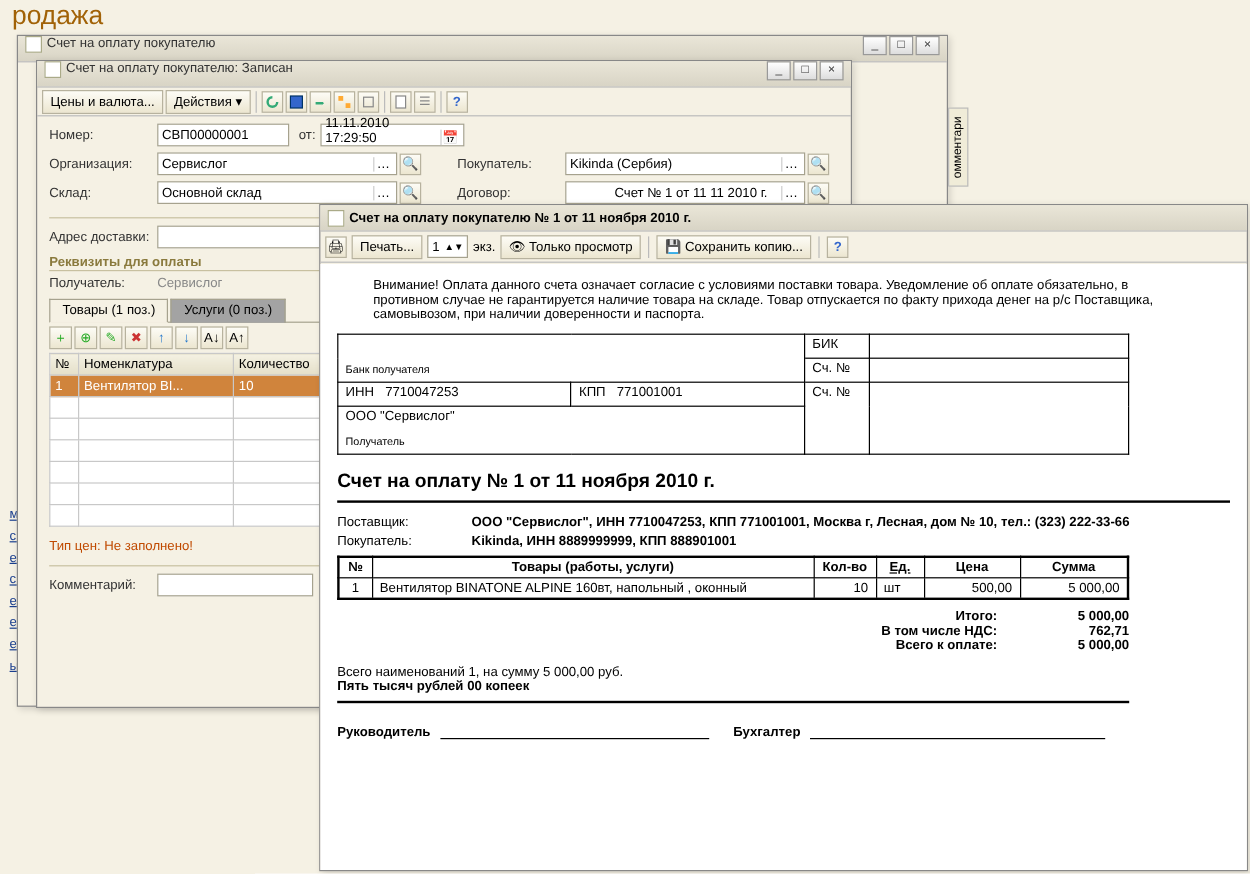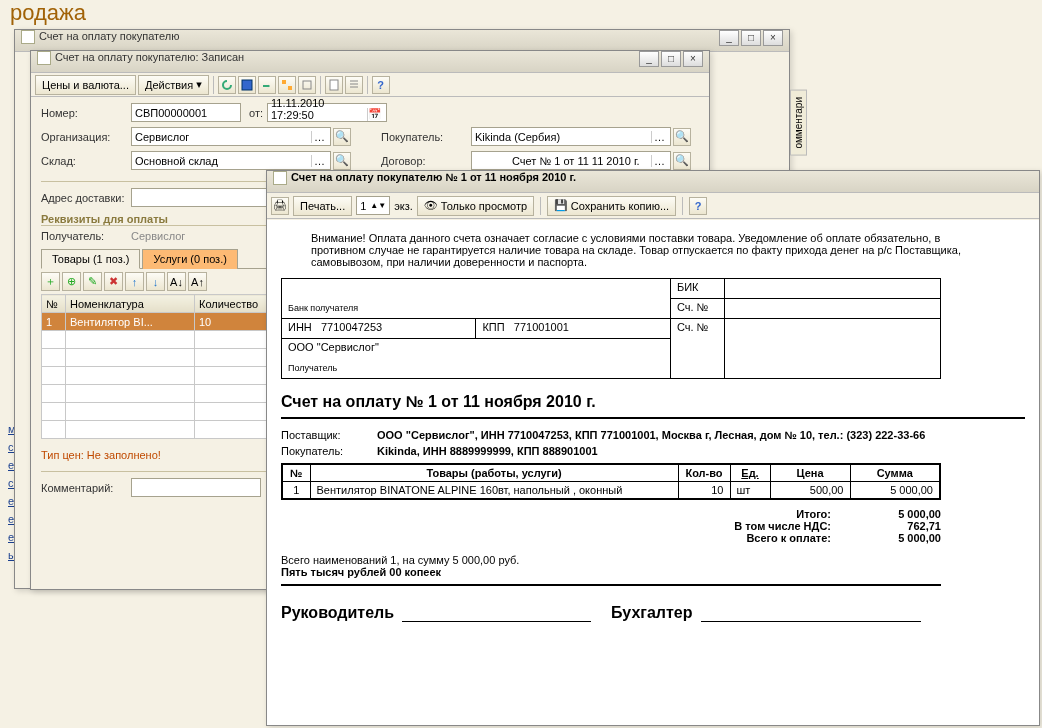--- a/index.html
+++ b/index.html
@@ -119,21 +119,21 @@
   }
   .tabs {
     display:flex;
     border-bottom:1px solid #a6a28e;
     margin-top:6px;
   }
   .tab {
     padding:3px 10px;
     border:1px solid #a6a28e;
     border-bottom:none;
-    background:#fdba74;
+    background:#a3a3a3;
     margin-right:2px;
     cursor:pointer;
     position:relative;
     top:1px;
   }
   .tab.active { background:#f5f1e4; border-bottom:1px solid #f5f1e4;}
   .grid-toolbar {
     display:flex; gap:2px; padding:3px 0;
   }
   .grid-toolbar .tb-icn { width:19px; height:19px; font-size:11px; }
@@ -154,21 +154,21 @@
     background: linear-gradient(#f4f1e2,#e4dfc9);
     font-weight:normal;
   }
   tr.selected td { background:#d0843c; color:#fff; }
   .price-type { color:#c04a00; margin-top:10px; }
   
   .win-print { left: 266px; top: 170px; width: 774px; height: 556px; border:1px solid #888; background:#f5f1e4;}
   .print-title {
     height:22px;
     background: linear-gradient(#eae6d8,#d8d4c5);
-    display:flex; align-items:flex-start;
+    display:flex; align-items:center;
     padding:0 6px;
     border-bottom:1px solid #bbb;
   }
   .print-toolbar {
     height:26px;
     border-bottom:1px solid #bbb;
     display:flex; align-items:center;
     padding:0 4px; gap:4px;
   }
   .doc-scroll {
@@ -193,39 +193,39 @@
     vertical-align:top;
     height:20px;
   }
   .doc-h1 {
     font-size:16px;
     font-weight:bold;
     margin:14px 0 6px 0;
   }
   .hr { border-top:2px solid #000; margin:2px 0 10px 0; }
   .party-row { display:flex; margin:4px 0; }
-  .party-lbl { width:96px; }
+  .party-lbl { width:112px; }
   .party-val { font-weight:bold; flex:1; }
   table.items {
     border-collapse:collapse; width:660px; font-size:11px;
     border:2px solid #000;
     margin-top:6px;
   }
   table.items th, table.items td {
     border:1px solid #000;
     padding:2px 6px;
   }
   table.items th { text-align:center; font-weight:bold; }
   .num-r { text-align:right; }
   .totals { width:660px; margin-top:8px; }
   .totals .trow { display:flex; justify-content:flex-end; gap:20px; font-weight:bold; font-size:11px; }
   .totals .trow .tl { width:180px; text-align:right; }
   .totals .trow .tv { width:90px; text-align:right; }
   .sum-text { margin-top:10px; width:660px; border-bottom:2px solid #000; padding-bottom:6px; font-size:11px;}
-  .sigs { width:660px; display:flex; margin-top:18px; font-weight:bold; font-size:16px;}
+  .sigs { width:660px; display:flex; margin-top:18px; font-weight:bold; font-size:11px;}
   .sig { flex:1; display:flex; }
   .sig .ln { flex:1; border-bottom:1px solid #000; margin-left:8px; margin-right:20px; }
   svg { display:block; }
 </style>
 </head>
 <body>
 
 <div class="bg-title">родажа</div>
 
 <div class="sidepanel">

